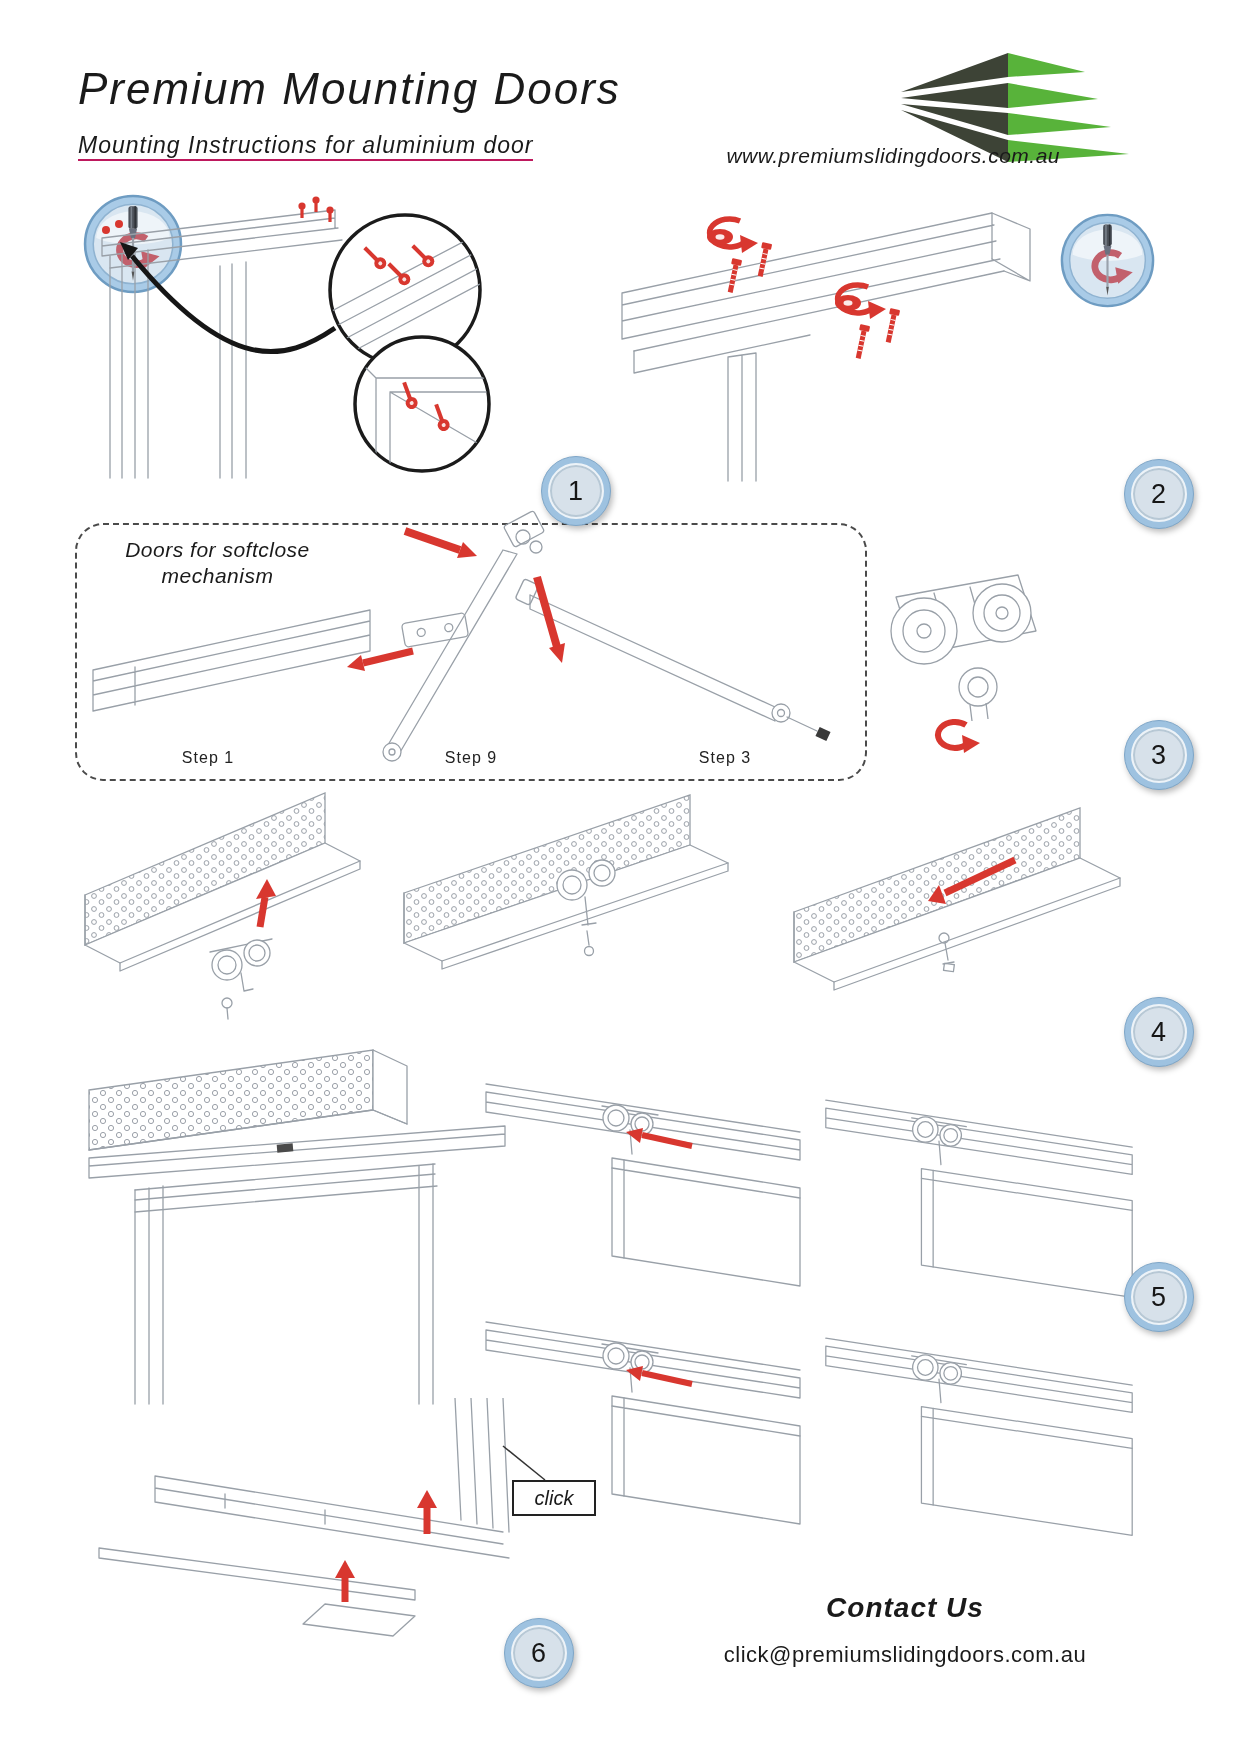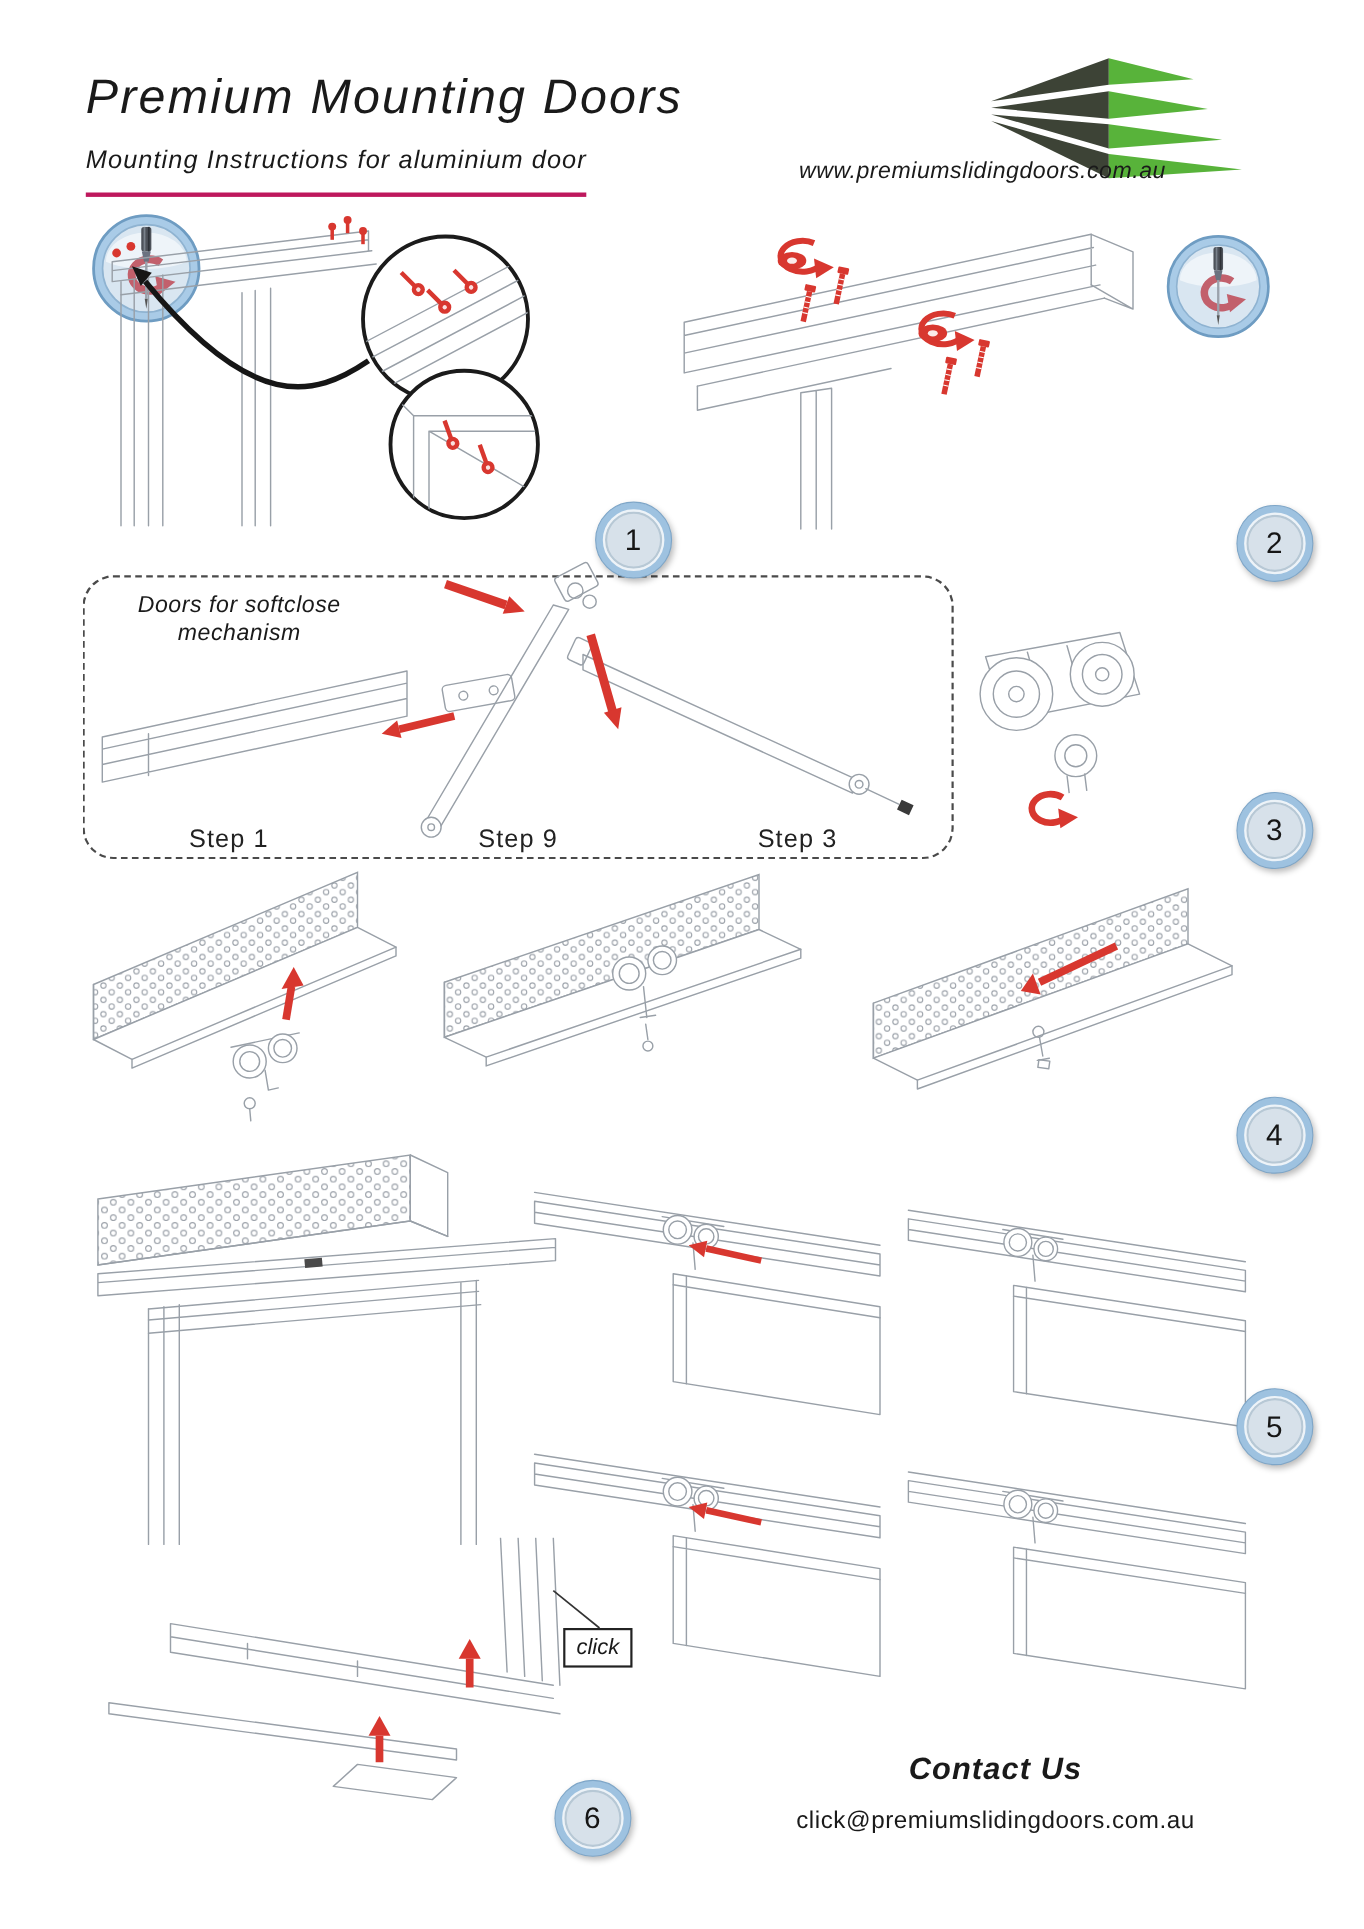--- a/index.html
+++ b/index.html
@@ -5,35 +5,35 @@
   html,body{margin:0;padding:0;background:#e8e8e8;}
   .page{
     position:relative;width:1240px;height:1754px;background:#ffffff;
     margin:0 auto;overflow:hidden;
     font-family:"Liberation Sans", sans-serif;color:#1a1a1a;
   }
   .abs{position:absolute;}
   
   .title{font-size:44px;font-style:italic;letter-spacing:2px;font-weight:500;white-space:nowrap;}
   .subtitle{font-size:23px;font-style:italic;letter-spacing:1px;font-weight:500;
-    border-bottom:4px solid #be185d;padding-bottom:16px;display:inline-block;white-space:nowrap;}
+    border-bottom:2px solid #be185d;padding-bottom:0;display:inline-block;white-space:nowrap;}
   .website{font-size:21px;font-style:italic;text-align:right;letter-spacing:.5px;white-space:nowrap;}
   
   .badge{width:68px;height:68px;border-radius:50%;background:#9ec2e0;border:1px solid #7ea6c8;
     box-shadow:2px 3px 6px rgba(0,0,0,.28);display:flex;align-items:center;justify-content:center;}
   .badge-inner{width:52px;height:52px;border-radius:50%;background:#d7e1ea;
     border:2px solid #edf3f8;box-shadow:inset 0 0 0 2px #b7c8d5;
     display:flex;align-items:center;justify-content:center;
     font-size:27px;color:#161616;letter-spacing:1px;}
   
   .softbox{width:792px;height:258px;border:2px dashed #4a4a4a;border-radius:28px;box-sizing:border-box;}
   .note{font-size:21px;font-style:italic;text-align:center;line-height:1.25;letter-spacing:.5px;}
-  .steplabel{font-size:23px;letter-spacing:1px;text-align:center;color:#222;white-space:nowrap;}
+  .steplabel{font-size:16px;letter-spacing:1px;text-align:center;color:#222;white-space:nowrap;}
   
-  .clickbox{width:63px;height:36px;border:2px solid #222;background:#fff;display:flex;
+  .clickbox{width:84px;height:36px;border:2px solid #222;background:#fff;display:flex;
     align-items:center;justify-content:center;font-size:20px;font-style:italic;box-sizing:border-box;}
   
   .contact-heading{font-size:28px;font-style:italic;font-weight:600;letter-spacing:1px;text-align:center;}
   .contact-email{font-size:22px;letter-spacing:.5px;text-align:center;white-space:nowrap;}
   
   .ln{stroke:#99a0a8;stroke-width:1.3;fill:none;stroke-linecap:round;stroke-linejoin:round;}
   .lnf{stroke:#99a0a8;stroke-width:1.3;fill:#ffffff;stroke-linejoin:round;}
 </style>
 </head>
 <body>

